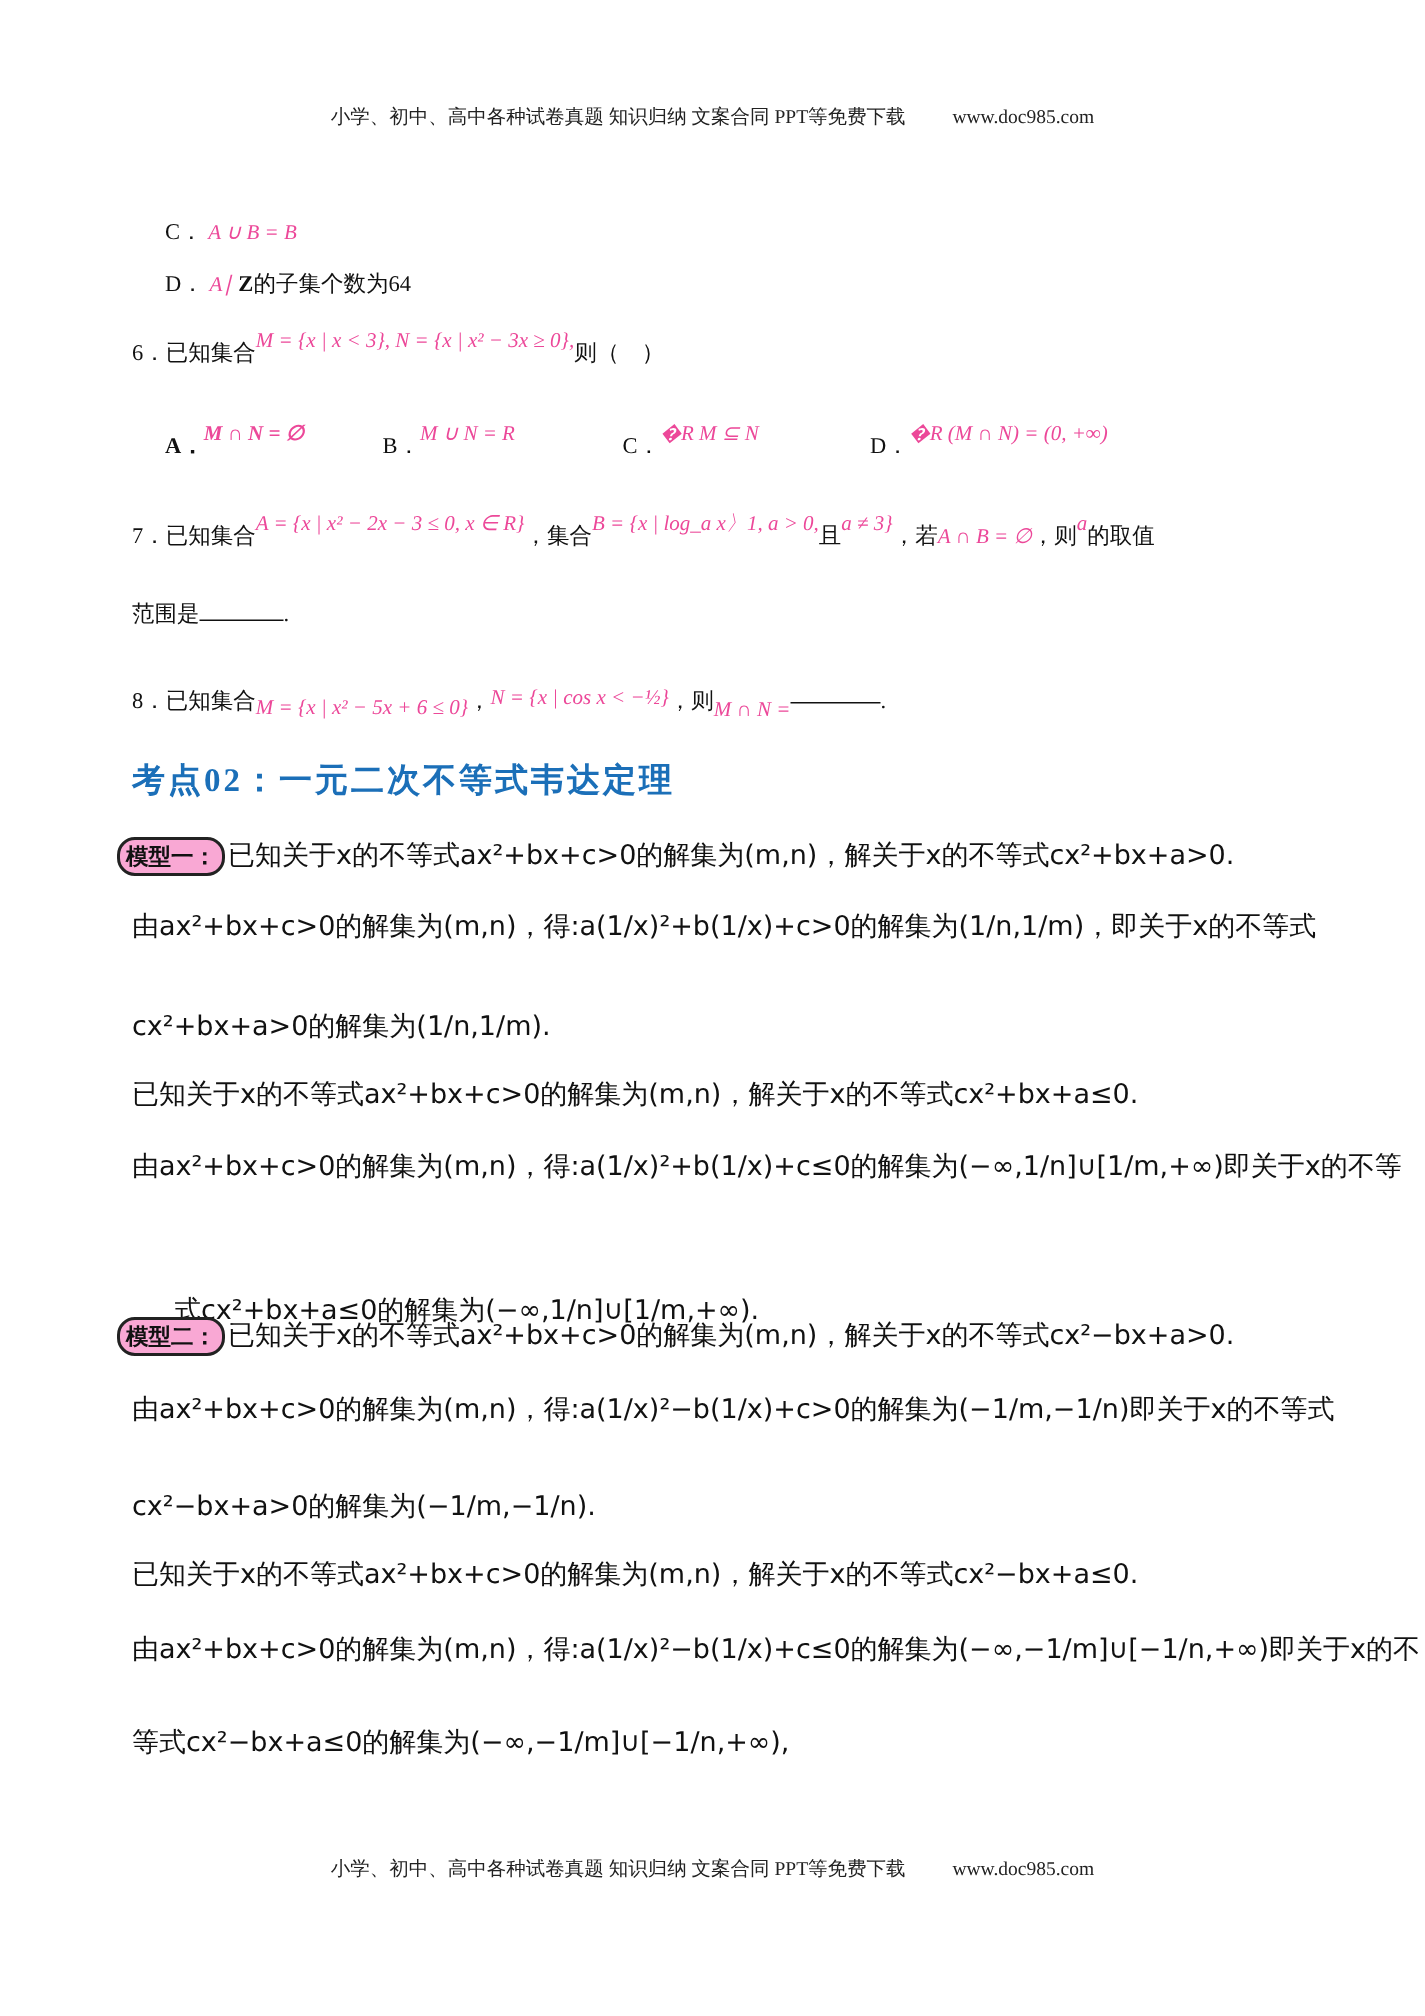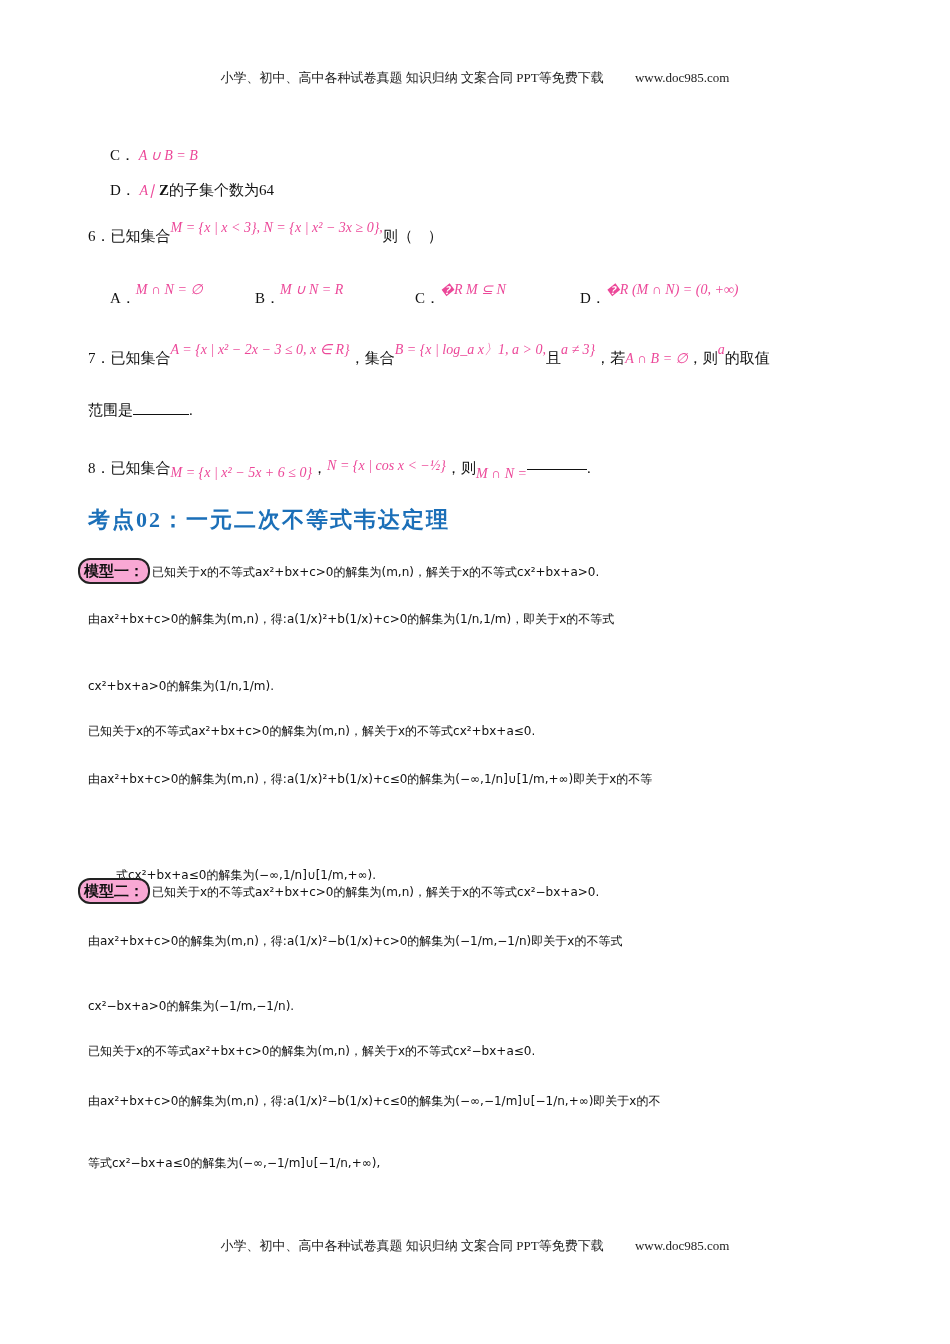--- a/index.html
+++ b/index.html
@@ -7,21 +7,21 @@
          font-family: "Liberation Serif", "DejaVu Serif", serif; color: #111; }
   .hdr, .ftr { position: absolute; left: 0; width: 950px; text-align: center;
                font-size: 13px; color: #222; }
   .hdr { top: 69px; }
   .ftr { top: 1237px; }
   .hdr .url, .ftr .url { margin-left: 28px; }
   .line { position: absolute; left: 88px; font-size: 15px; white-space: nowrap; line-height: 20px; }
   .m { font-family: "Liberation Serif", serif; font-style: italic; color: #ec4899; font-size: 14px; }
   .sup { position: relative; top: -9px; }
   .sub { position: relative; top: 9px; }
-  .f { font-family: "DejaVu Sans", sans-serif; font-size: 12px; color: #111; }
+  .f { font-family: "DejaVu Sans", sans-serif; font-size: 18px; color: #111; }
   .heading { position: absolute; left: 88px; top: 505px; font-size: 22px; font-weight: bold;
              color: #1b6fb8; font-family: Liberation Serif, serif; letter-spacing: 2px; }
   .badge { display: inline-block; border: 2px solid #222; border-radius: 12px; background: #f9a8d4;
            font-weight: bold; font-size: 15px; padding: 1px 4px; margin-right: 2px;
            font-family: "DejaVu Sans", sans-serif; }
   .blank { display: inline-block; width: 56px; border-bottom: 1px solid #111; }
   .blank-l { display: inline-block; width: 60px; border-bottom: 1.5px solid #111; vertical-align: middle; }
   .opt { display: inline-block; }
 </style>
 </head>
@@ -39,21 +39,21 @@
 <div class="line" style="left:110px; top:180px;">
   <span>D．</span>
   <span class="m">A∣</span>
   <b style="font-family:'Liberation Serif',serif;">Z</b><span>的子集个数为64</span>
 </div>
 
 <div class="line" style="top:226px;">
   <span>6．</span><span>已知集合</span><span class="m sup">M = {x | x &lt; 3}, N = {x | x² − 3x ≥ 0},</span><span>则（　）</span>
 </div>
 <div class="line" style="top:288px; left:110px; width:700px;">
-  <span class="opt" style="width:145px;">
+  <span class="opt" style="width:145px;font-weight:bold;">
     <span>A．</span><span class="m sup">M ∩ N = ∅</span>
   </span><span class="opt" style="width:160px;">
     <span>B．</span><span class="m sup">M ∪ N = R</span>
   </span><span class="opt" style="width:165px;">
     <span>C．</span><span class="m sup">�R M ⊆ N</span>
   </span><span class="opt">
     <span>D．</span><span class="m sup">�R (M ∩ N) = (0, +∞)</span>
   </span>
 </div>
 

